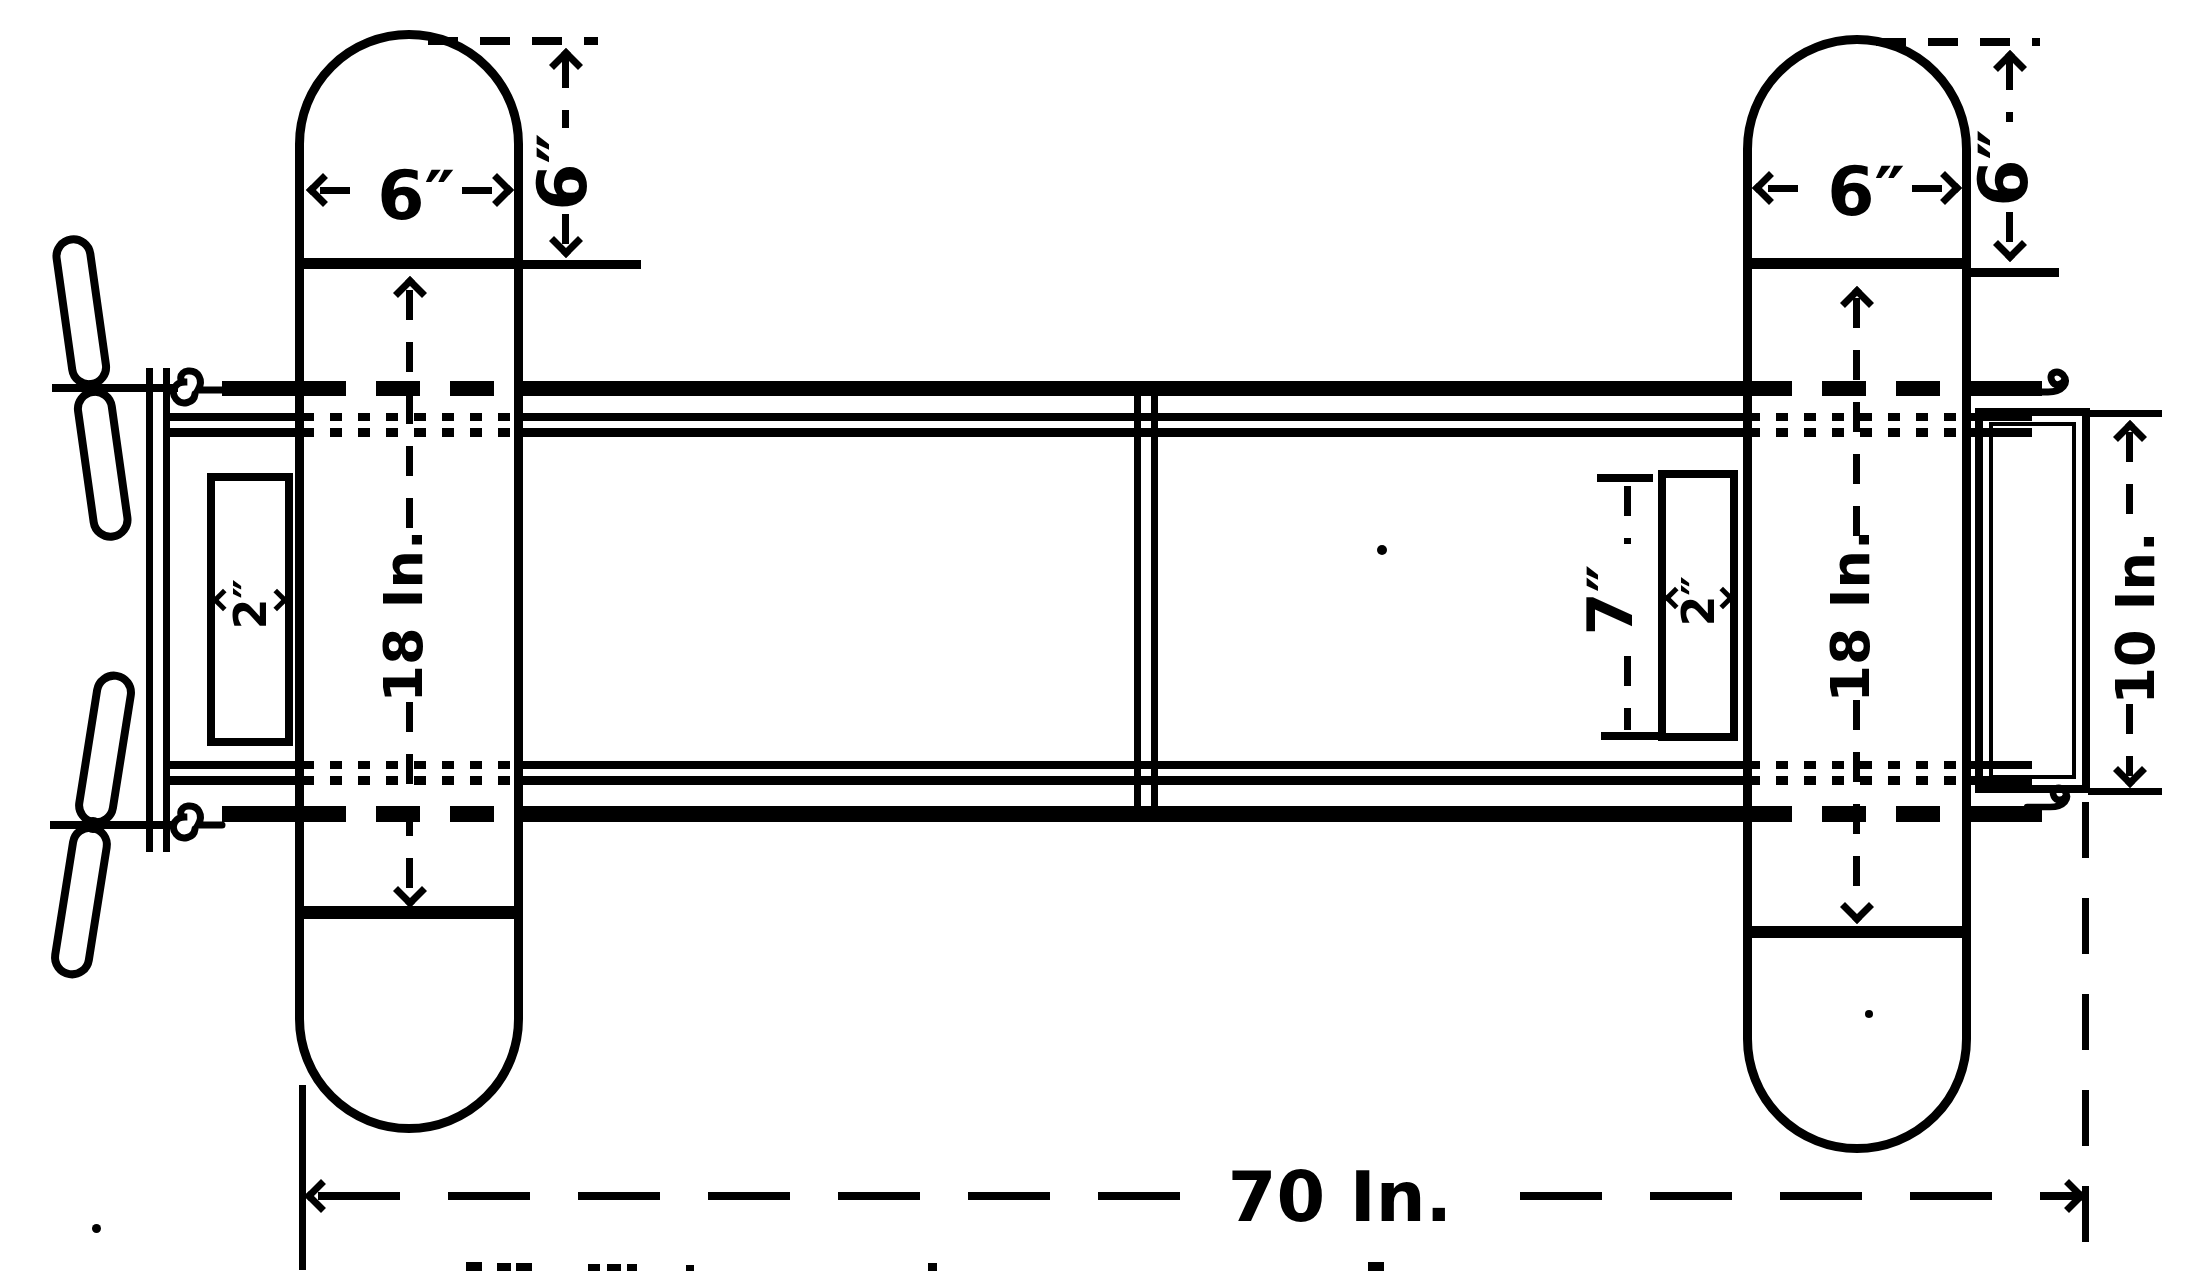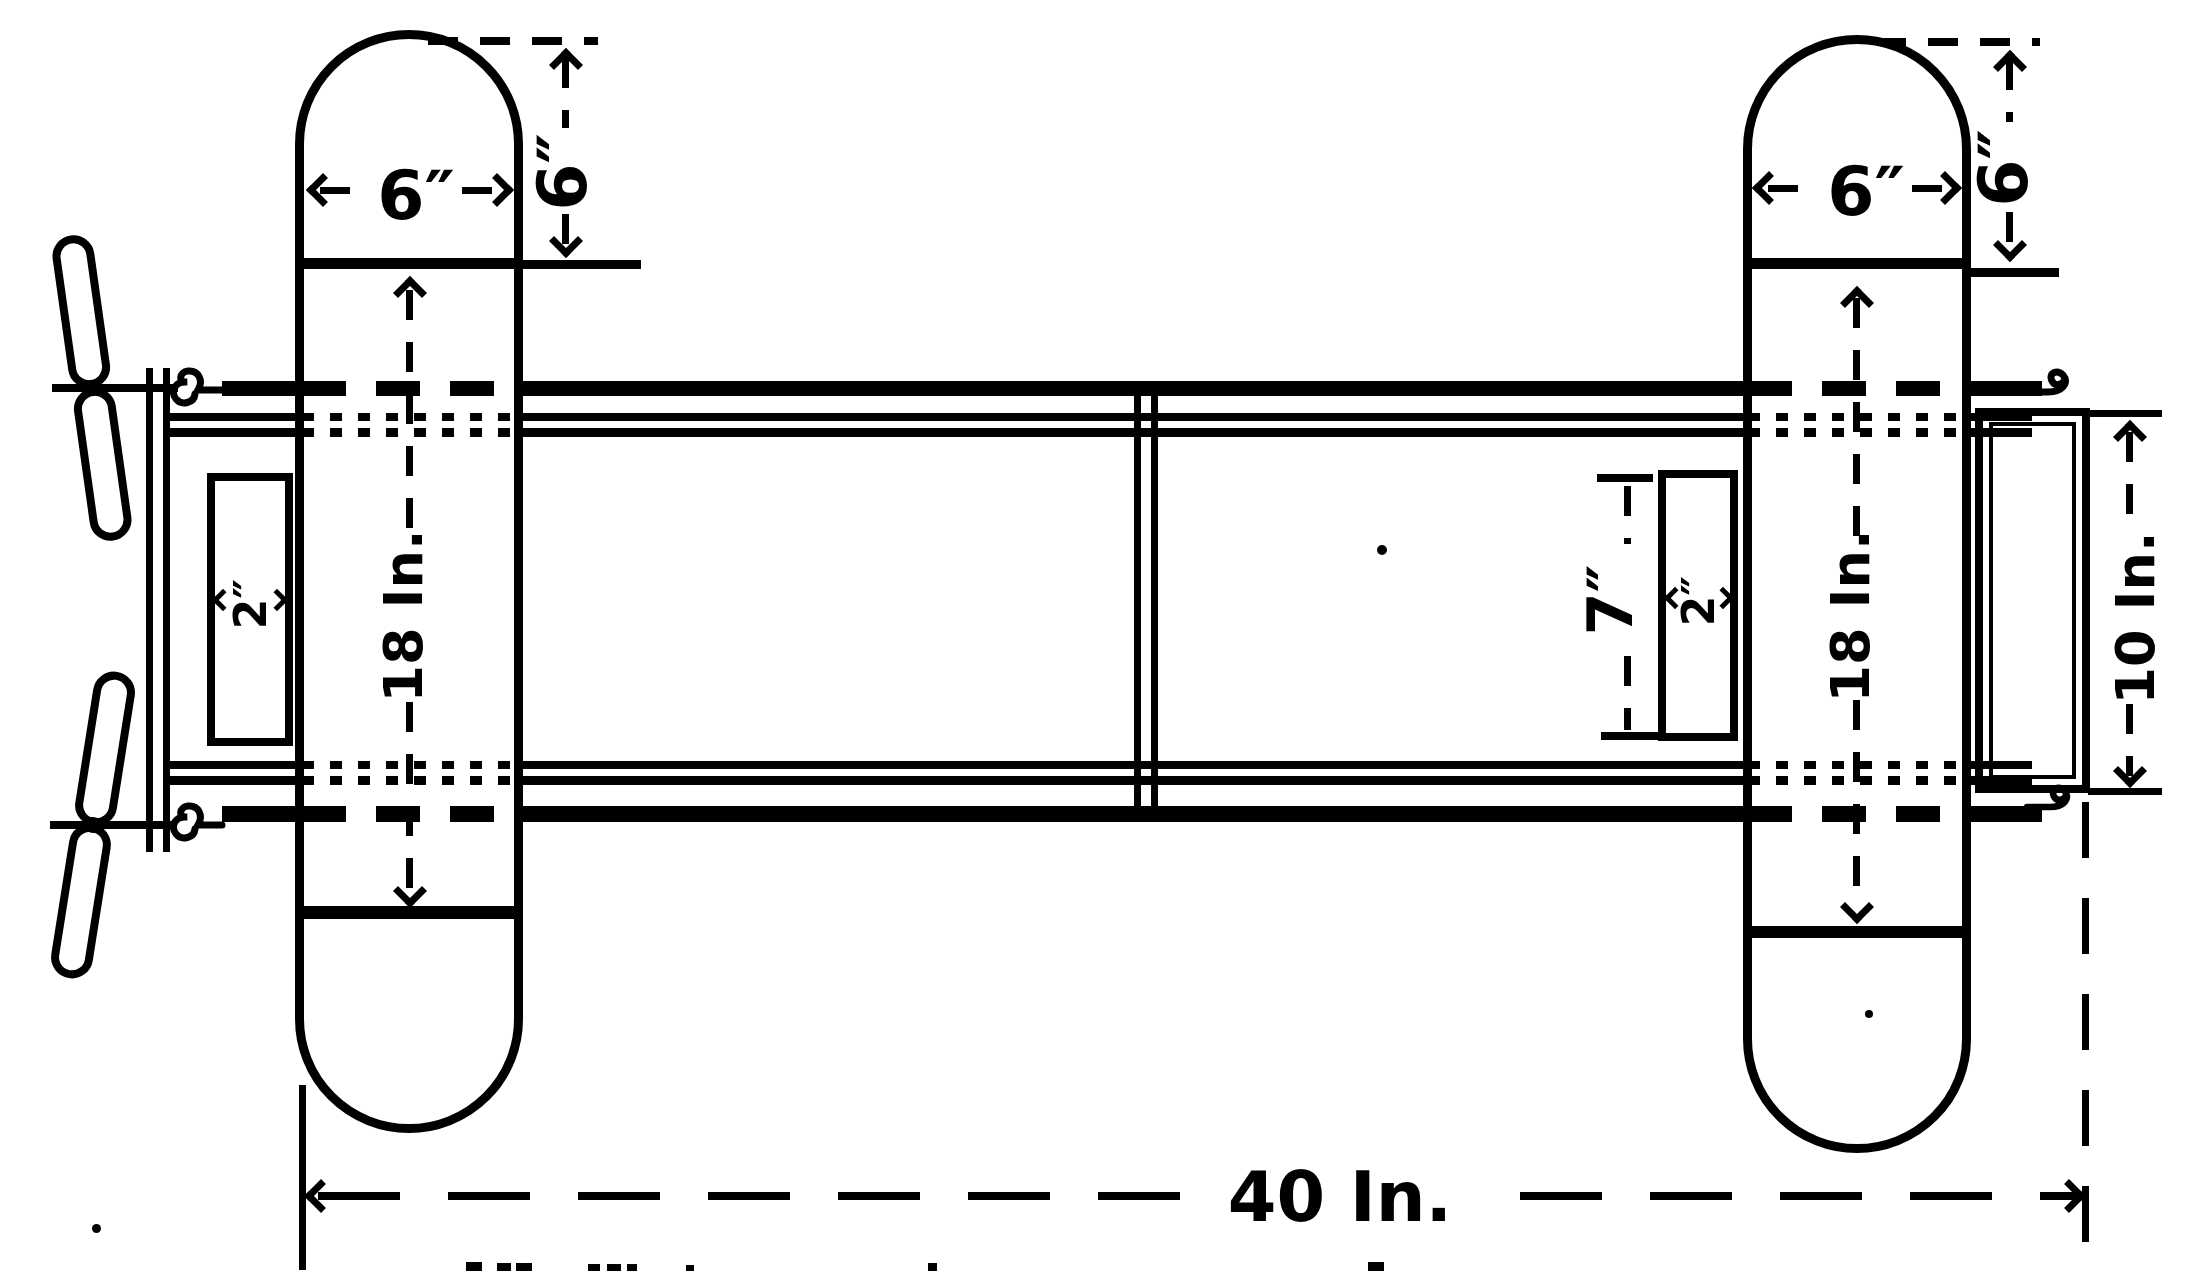--- a/index.html
+++ b/index.html
@@ -184,21 +184,21 @@
   <div class="abs ah up" style="left:2118px;top:425px;"></div>
   <div class="abs ah down" style="left:2118px;top:759px;"></div>
   <div class="abs lbl f54 rot" style="left:2051px;top:586px;width:170px;height:64px;">10 In.</div>
 
   <div class="abs ink" style="left:299px;top:1085px;width:7px;height:185px;"></div>
   <div class="abs dv40" style="left:2082px;top:802px;width:7px;height:458px;"></div>
   <div class="abs dh40" style="left:318px;top:1192px;width:870px;height:8px;"></div>
   <div class="abs dh40" style="left:1520px;top:1192px;width:558px;height:8px;"></div>
   <div class="abs ah left" style="left:309px;top:1184px;"></div>
   <div class="abs ah right" style="left:2057px;top:1184px;"></div>
-  <div class="abs lbl f70" style="left:1210px;top:1157px;width:260px;height:80px;">40 In.</div>
+  <div class="abs lbl f70" style="left:1210px;top:1157px;width:260px;height:80px;">70 In.</div>
 
   <div class="abs dot" style="left:1377px;top:545px;width:10px;height:10px;"></div>
   <div class="abs dot" style="left:1865px;top:1010px;width:8px;height:8px;"></div>
   <div class="abs dot" style="left:92px;top:1224px;width:9px;height:9px;"></div>
 
   <div class="abs ink" style="left:466px;top:1262px;width:16px;height:9px;"></div>
   <div class="abs ink" style="left:497px;top:1263px;width:14px;height:8px;"></div>
   <div class="abs ink" style="left:516px;top:1263px;width:16px;height:8px;"></div>
   <div class="abs ink" style="left:588px;top:1264px;width:12px;height:7px;"></div>
   <div class="abs ink" style="left:607px;top:1264px;width:14px;height:7px;"></div>

